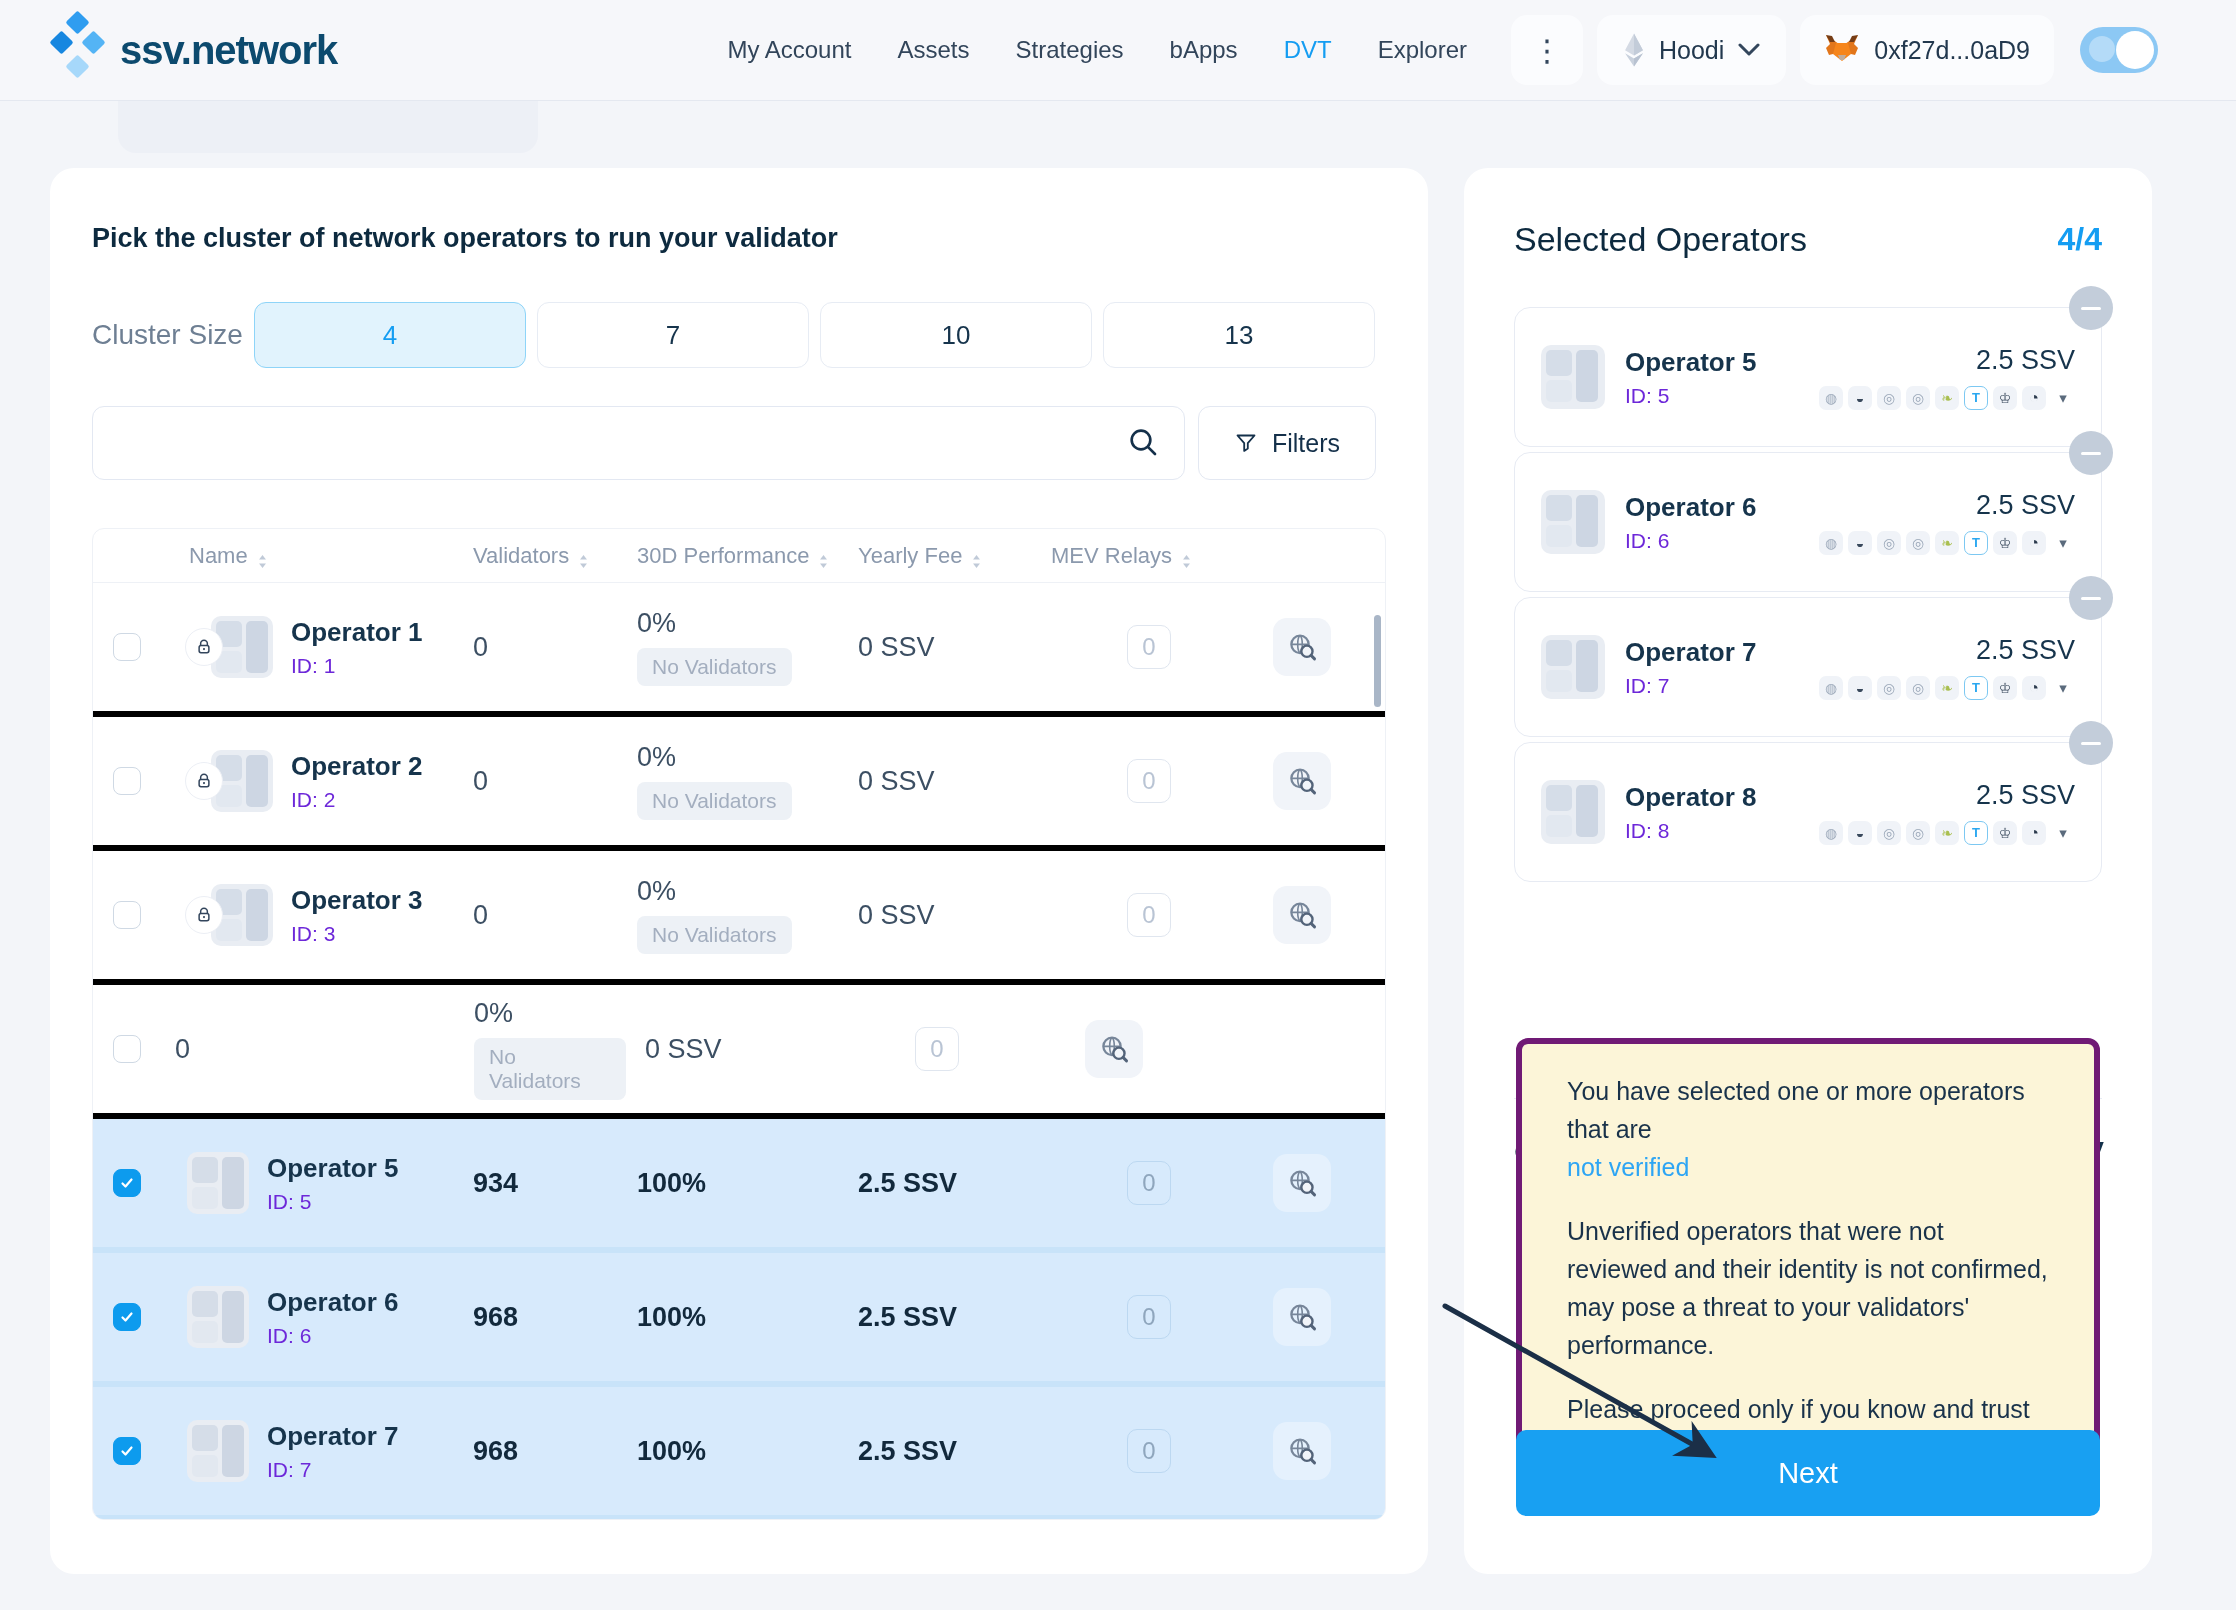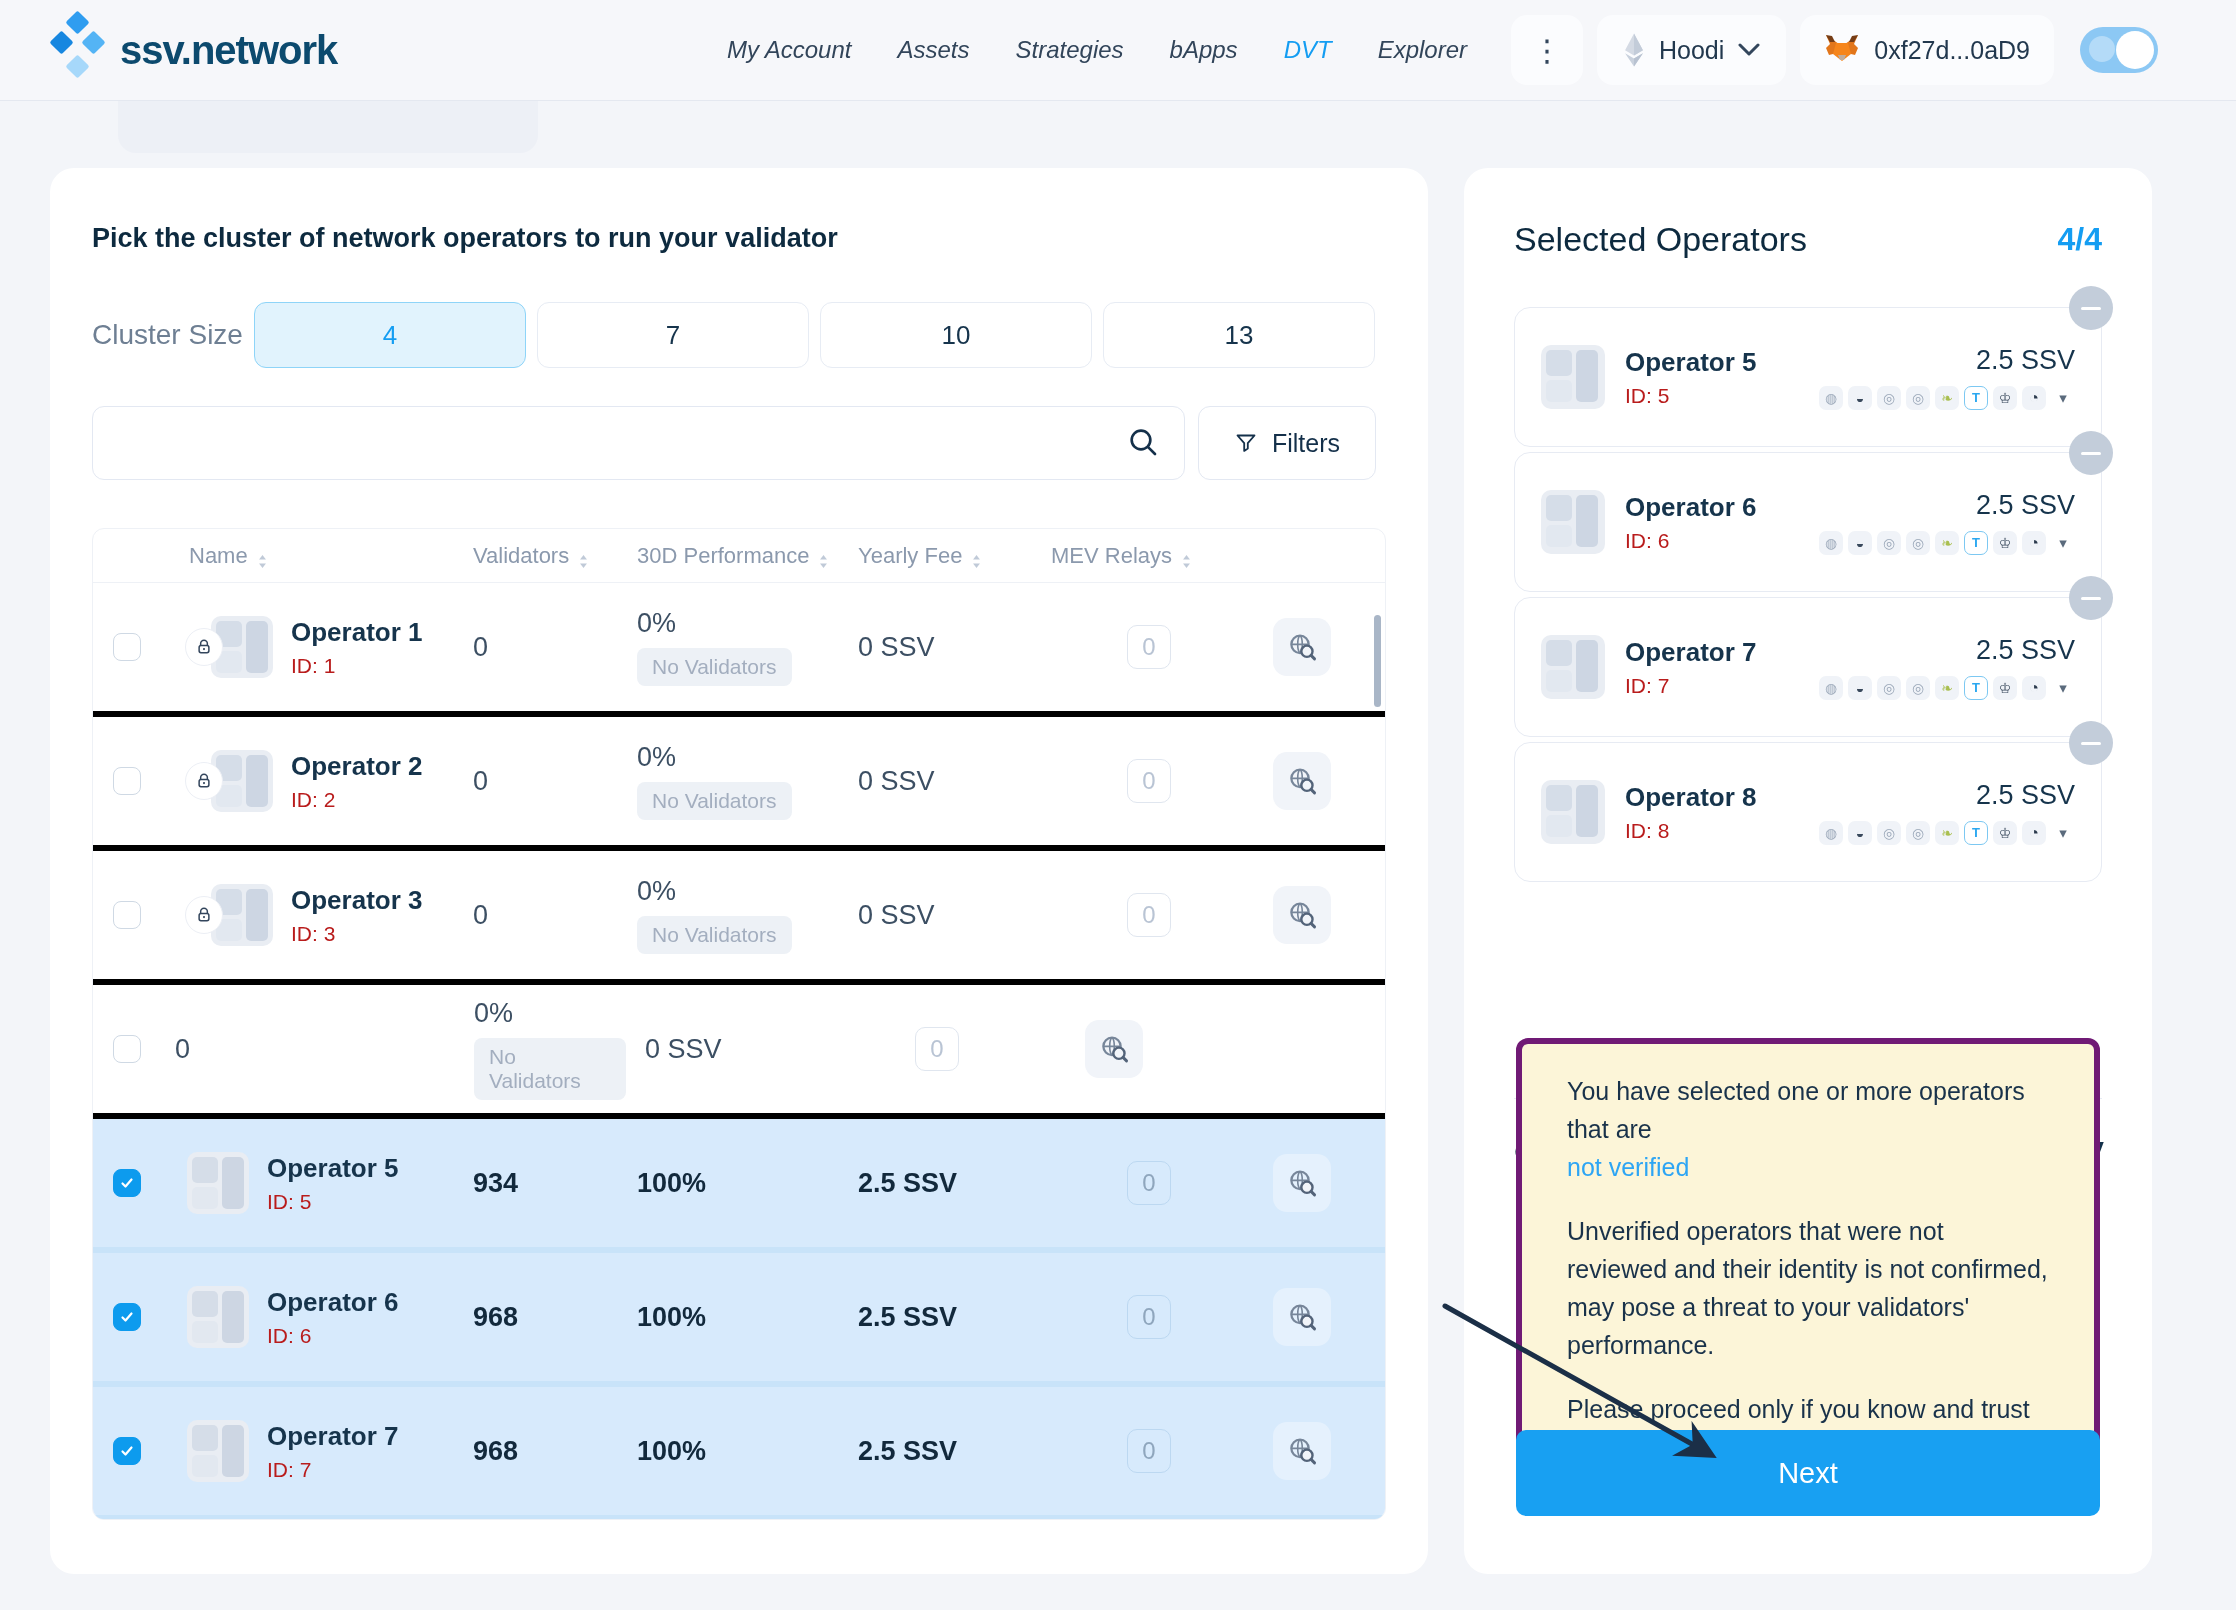--- a/index.html
+++ b/index.html
@@ -5,21 +5,21 @@
   * { margin:0; padding:0; box-sizing:border-box; }
   html,body { width:2236px; height:1610px; }
   body { background:#f3f5f9; font-family:"Liberation Sans", sans-serif; color:#0d2a3f; position:relative; overflow:hidden; }
 
   
   .nav { position:absolute; left:0; top:0; width:2236px; height:101px; background:#f6f7fa;
          border-bottom:1px solid #e4e8f0; display:flex; align-items:center; padding:0 78px 0 48px; }
   .brand { display:flex; align-items:center; gap:14px; }
   .brand-text { font-size:40px; font-weight:700; letter-spacing:-1px; color:#0c4a6e; }
   .nav-links { display:flex; align-items:center; gap:46px; margin-left:auto; margin-right:30px; }
-  .nav-link { font-size:24px; color:#32455a; cursor:pointer;font-style:italic; }
+  .nav-link { font-size:24px; color:#32455a; cursor:pointer; }
   .nav-link.active { color:#149df2; }
   .nav-pill { background:#fbfcfe; border-radius:16px; height:70px; display:flex; align-items:center;
               justify-content:center; margin-left:14px; }
   .kebab { width:72px; font-size:30px; color:#33465c; letter-spacing:0; }
   .net-pill { padding:0 26px; gap:14px; }
   .net-label { font-size:25px; color:#22384e; }
   .wallet-pill { padding:0 24px; gap:14px; }
   .wallet-addr { font-size:25px; color:#22384e; }
   .toggle { margin-left:26px; width:78px; height:46px; border-radius:23px; background:#8cc8f4; position:relative; }
   .toggle .ghost { position:absolute; left:9px; top:9px; width:26px; height:26px; border-radius:50%; background:rgba(255,255,255,.35); }
@@ -68,21 +68,21 @@
   .lockwrap { width:38px; height:38px; border-radius:50%; background:#fff; border:1px solid #eceff5;
               display:flex; align-items:center; justify-content:center; margin-left:20px; z-index:2; }
   .avatar { width:62px; height:62px; border-radius:10px; background:#e9edf3; margin-left:-12px;
             display:grid; grid-template-columns:26px 22px; grid-template-rows:26px 22px; gap:4px; padding:5px; }
   .trow.sel .avatar { margin-left:22px; }
   .avatar i { border-radius:5px; }
   .avatar .t1 { background:#d5dde8; } .avatar .t2 { background:#cdd6e3; grid-row:span 2; }
   .avatar .t3 { background:#e2e8f0; }
   .nametxt { margin-left:18px; }
   .op-name { font-size:26px; font-weight:600; color:#16344c; }
-  .op-id { font-size:21px; color:#b91c1c; margin-top:6px; }
+  .op-id { font-size:21px; color:#6d28d9; margin-top:6px; }
   .cell-val, .cell-perf, .cell-fee { font-size:27px; color:#3c4f63; }
   .cell-val{ padding-left:10px; } .cell-perf{ padding-left:11px; } .cell-fee{ padding-left:19px; }
   .trow.sel .cell-val, .trow.sel .cell-perf, .trow.sel .cell-fee { color:#12293c; font-weight:600; }
   .badge { display:inline-block; margin-top:9px; background:#edf1f6; color:#a3aebf; font-size:21px;
            border-radius:8px; padding:7px 15px; }
   .mevbox { width:44px; height:44px; border:1px solid #e0e6ef; border-radius:10px; background:transparent;
             color:#b9c4d4; font-size:24px; display:flex; align-items:center; justify-content:center;
             justify-self:start; margin-left:76px; }
   .trow.sel .mevbox { border-color:#bcd8f1; color:#8fa6bd; }
   .rowaction { justify-self:end; margin-right:54px; width:58px; height:58px; border-radius:14px;

